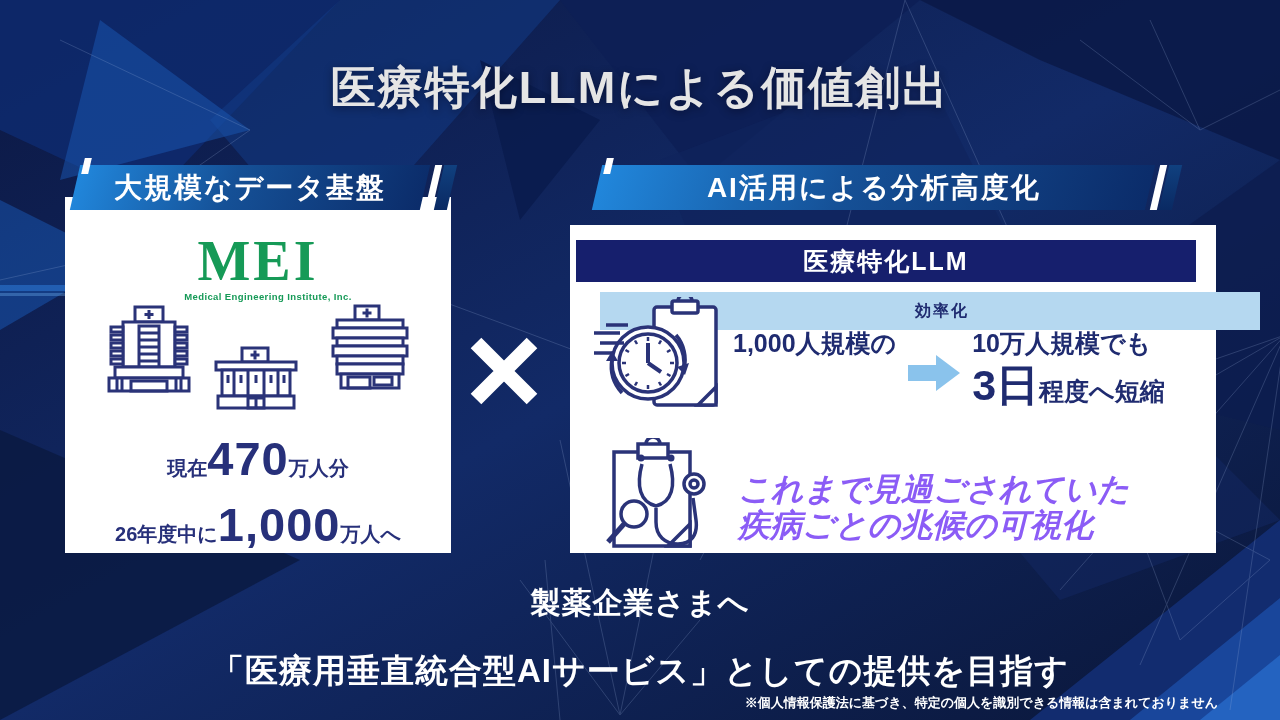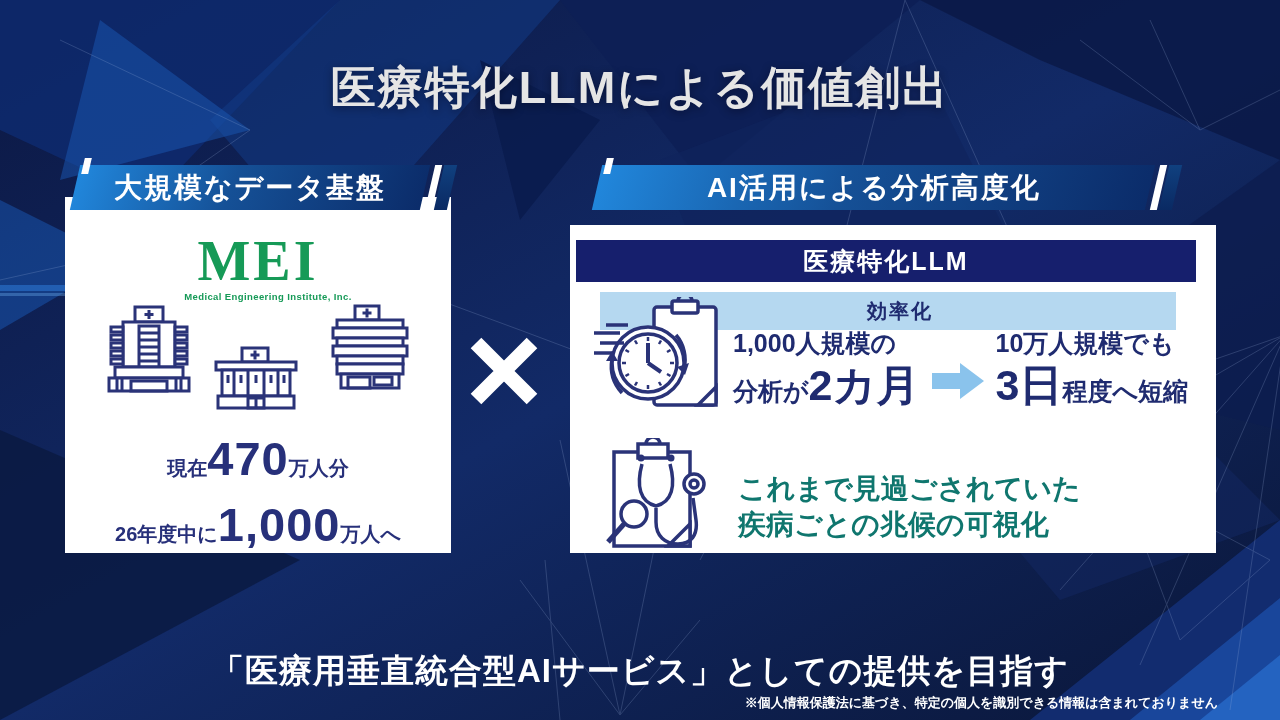--- a/index.html
+++ b/index.html
@@ -57,35 +57,35 @@
 
   .multiply { position:absolute; left:466px; top:333px; z-index:2; }
 
   
   .llm-banner {
     position:absolute; left:6px; top:15px; width:620px; height:42px;
     background:#161f6d; color:#fff; display:flex; align-items:center; justify-content:center;
     font-size:25px; font-weight:800; letter-spacing:2px;
   }
   .band {
-    position:absolute; left:30px; width:576px; height:38px;
+    position:absolute; left:30px; width:660px; height:38px;
     background:#b5d8f0; color:#1f2b70; display:flex; align-items:center; justify-content:center;
-    font-size:20px; font-weight:800; letter-spacing:2px;padding-left:24px;
+    font-size:16px; font-weight:800; letter-spacing:2px;padding-left:24px;
   }
   .band-eff { top:67px; }
   .band-nv  { top:203px; }
   .icon-clock { position:absolute; left:22px; top:72px; }
   .icon-steth { position:absolute; left:28px; top:213px; }
-  .eff-row { position:absolute; left:163px; top:102px; display:flex; align-items:center; gap:12px; color:#1f2b70; }
+  .eff-row { position:absolute; left:163px; top:102px; display:flex; align-items:flex-start; gap:12px; color:#1f2b70; }
   .eff-col .l1 { font-size:25px; font-weight:800; white-space:nowrap; margin-bottom:4px; }
   .eff-col .l2 { display:flex; align-items:baseline; white-space:nowrap; }
   .eff-col .l2 .small { font-size:25px; font-weight:800; }
   .eff-col .l2 .big   { font-size:43px; font-weight:800; line-height:1; }
   .eff-arrow { margin-top:26px; }
-  .nv-text { position:absolute; left:168px; top:246px; color:#0f766e; font-size:28px; font-weight:800; line-height:36px; white-space:nowrap; }
+  .nv-text { position:absolute; left:168px; top:246px; color:#8b5cf6; font-size:32px; font-weight:800; line-height:36px; white-space:nowrap;font-style:italic; }
 
   .footer-line1 { position:absolute; left:0; right:0; top:583px; text-align:center; color:#fff; font-size:30px; font-weight:800; letter-spacing:1px; z-index:2; }
   .footer-line2 { position:absolute; left:0; right:0; top:617px; text-align:center; color:#fff; font-size:33px; font-weight:800; letter-spacing:1px; z-index:2;margin-top:32px; }
   .footnote { position:absolute; right:62px; top:694px; color:#fff; font-size:13px; font-weight:700; z-index:2; }
 
   svg .ln { stroke:#2a3378; stroke-width:3; fill:none; }
   svg .fw { stroke:#2a3378; stroke-width:3; fill:#fff; }
 </style>
 </head>
 <body>
@@ -229,24 +229,20 @@
       <path d="M2 36h26M8 46h24M2 56h20M14 28h22" stroke="#2a3378" stroke-width="3.5"></path>
       <path d="M30 96a40 40 0 0 1-10-34" stroke="#2a3378" stroke-width="3.5" fill="none"></path>
       <polygon points="14,64 20,54 26,64" fill="#2a3378"></polygon>
       <path d="M84 38a38 38 0 0 1 8 34" stroke="#2a3378" stroke-width="3.5" fill="none"></path>
       <polygon points="85,70 97,66 93,78" fill="#2a3378"></polygon>
     </svg>
 
     <div class="eff-row">
       <div class="eff-col">
         <div class="l1">1,000人規模の</div>
-        <div class="l2">
-          <span class="small">分析が</span>
-            <span class="big">2カ月</span>
-        </div>
       </div>
       <svg class="eff-arrow" width="52" height="40" viewBox="0 0 52 40">
         <polygon points="0,12 28,12 28,2 52,20 28,38 28,28 0,28" fill="#8ac3ec"></polygon>
       </svg>
       <div class="eff-col">
         <div class="l1">10万人規模でも</div>
         <div class="l2">
           <span class="big">3日</span>
             <span class="small">程度へ短縮</span>
         </div>
@@ -281,16 +277,17 @@
 
   <div class="ribbon ribbon-right">
     <div class="ribbon-main">
         <span>AI活用による分析高度化</span>
       </div>
     <div class="ribbon-slash"></div>
     <div class="ribbon-sliver"></div>
     <div class="ribbon-accent"></div>
   </div>
 
+  <div class="footer-line1">製薬企業さまへ</div>
   <div class="footer-line2">「医療用垂直統合型AIサービス」としての提供を目指す</div>
   <div class="footnote">※個人情報保護法に基づき、特定の個人を識別できる情報は含まれておりません</div>
 
 </div>
 
 </body></html>

